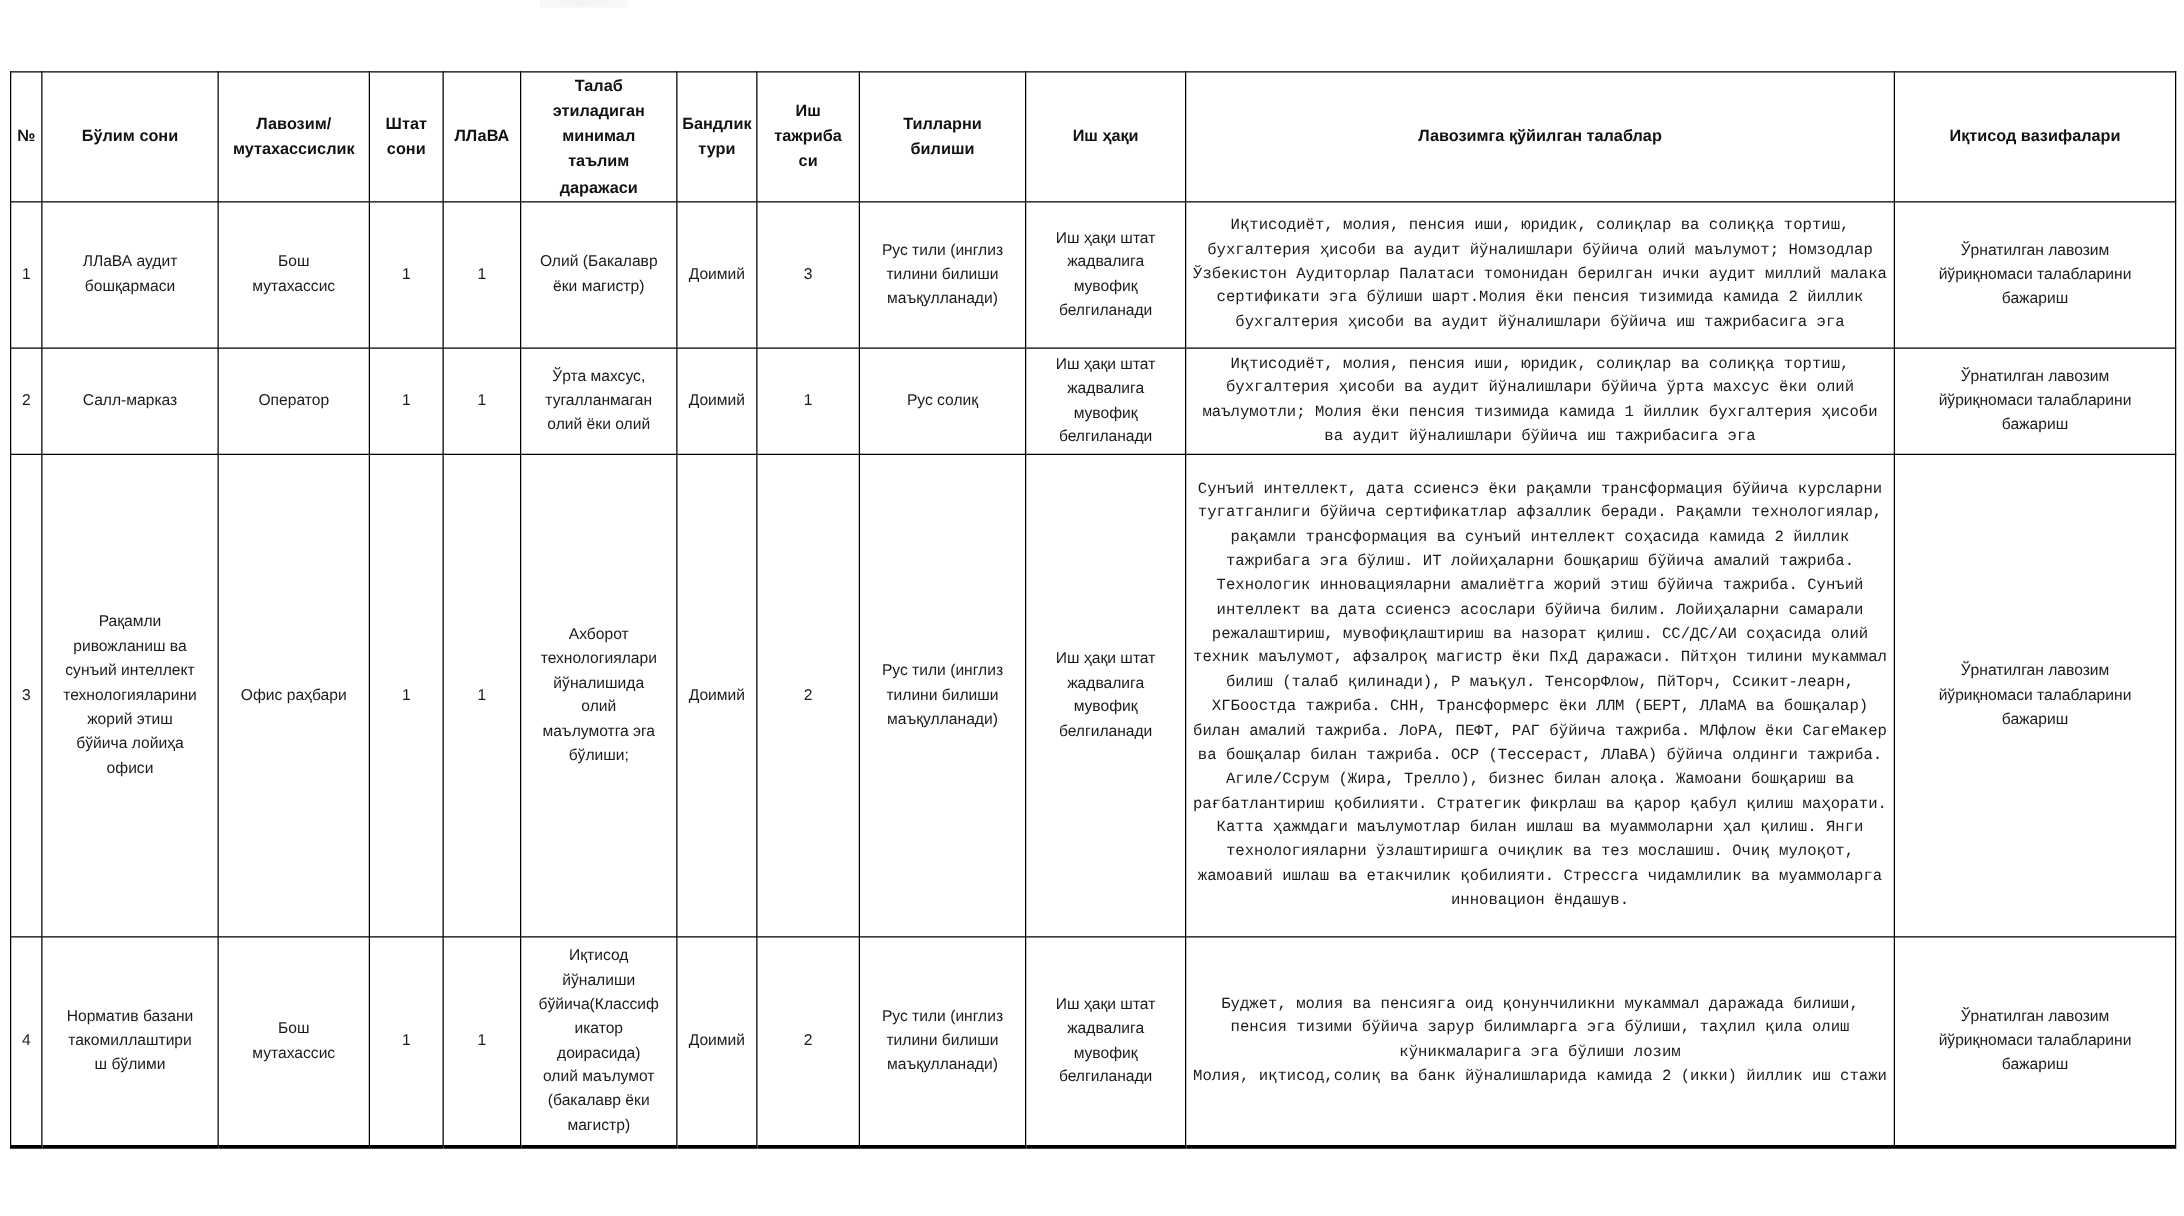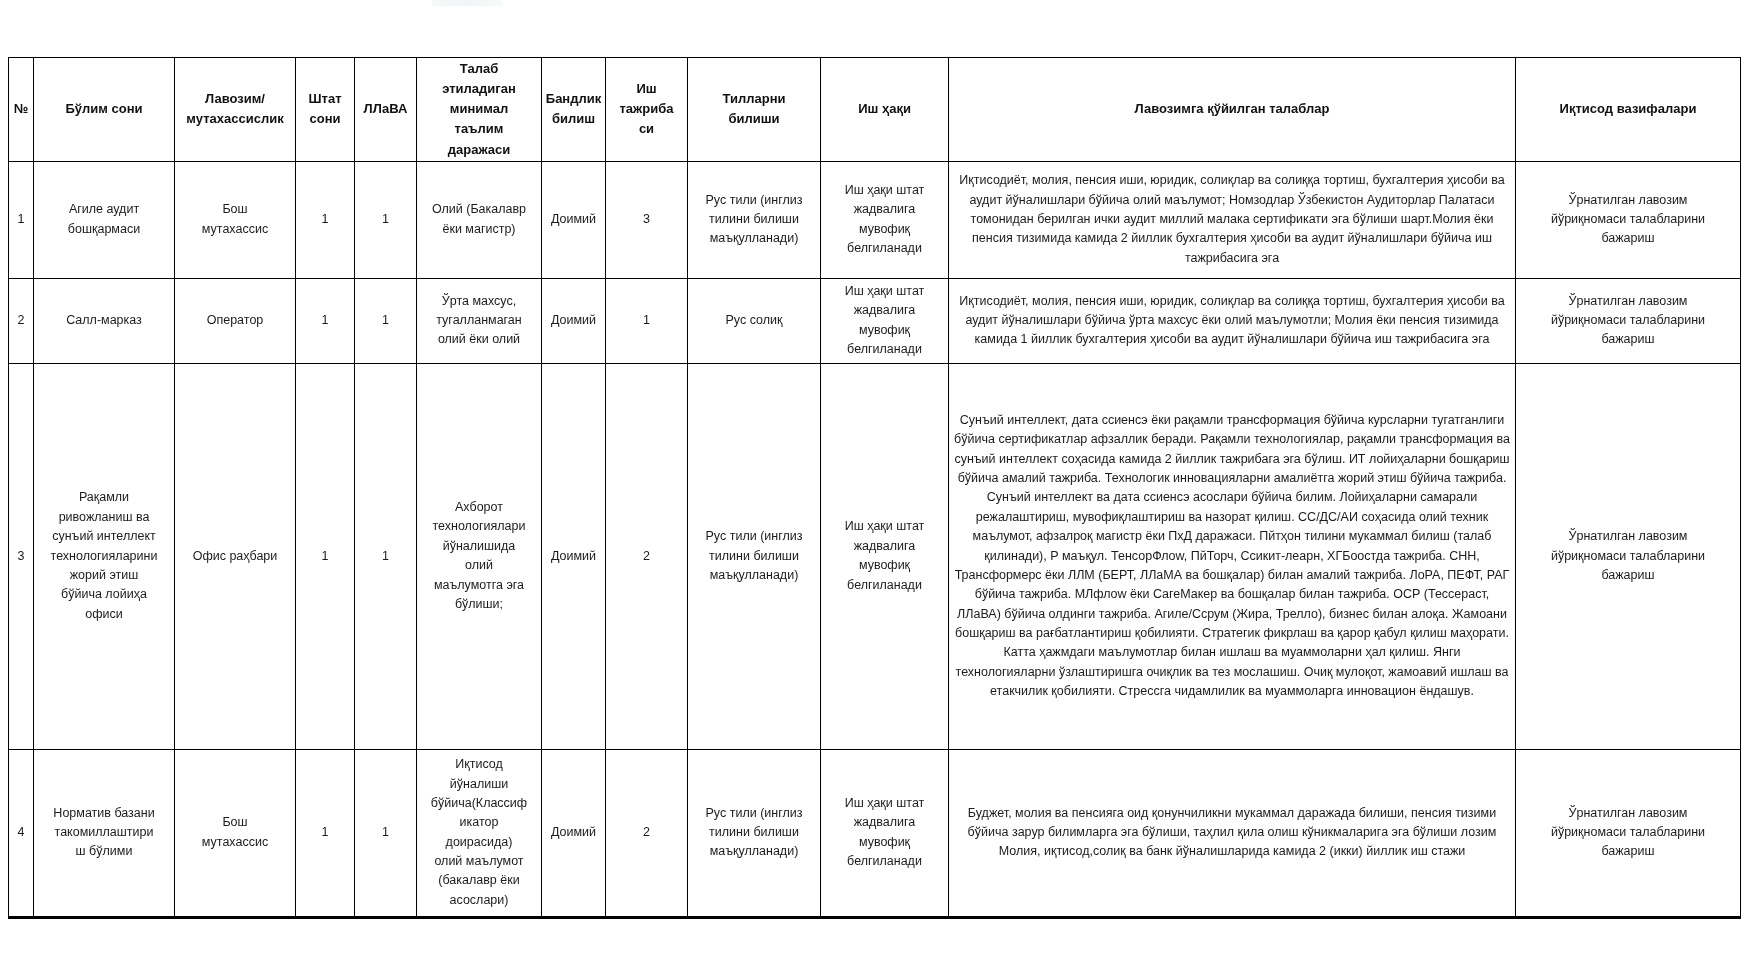--- a/index.html
+++ b/index.html
@@ -45,21 +45,21 @@
     overflow: hidden;
   }
   #staff-table th {
     font-weight: bold;
     font-size: 13px;
     color: #111111;
   }
   #staff-table tr:last-child td {
     border-bottom: 3px solid #000000;
   }
-  td.c-requirements { padding: 1px 2px; }
+  td.c-requirements { padding: 1px 2px; font-family: Liberation Mono, monospace; }
 </style>
 </head>
 <body>
 
 <div id="page">
   <div id="top-artifact"></div>
 
   <table id="staff-table">
     <colgroup>
       <col style="width:25px">
@@ -84,34 +84,34 @@
 мутахассислик</th>
       <th>Штат
 сони</th>
       <th>ЛЛаВА</th>
       <th>Талаб
 этиладиган
 минимал
 таълим
 даражаси</th>
       <th>Бандлик
-билиш</th>
+тури</th>
       <th>Иш
 тажриба
 си</th>
       <th>Тилларни
 билиши</th>
       <th>Иш ҳақи</th>
       <th>Лавозимга қўйилган талаблар</th>
       <th>Иқтисод вазифалари</th>
     </tr>
 
     <tr style="height:117px">
       <td>1</td>
-      <td>Агиле аудит
+      <td>ЛЛаВА аудит
 бошқармаси</td>
       <td>Бош
 мутахассис</td>
       <td>1</td>
       <td>1</td>
       <td>Олий (Бакалавр
 ёки магистр)</td>
       <td>Доимий</td>
       <td>3</td>
       <td>Рус тили (инглиз
@@ -191,21 +191,21 @@
 мутахассис</td>
       <td>1</td>
       <td>1</td>
       <td>Иқтисод
 йўналиши
 бўйича(Классиф
 икатор
 доирасида)
 олий маълумот
 (бакалавр ёки
-асослари)</td>
+магистр)</td>
       <td>Доимий</td>
       <td>2</td>
       <td>Рус тили (инглиз
 тилини билиши
 маъқулланади)</td>
       <td>Иш ҳақи штат
 жадвалига
 мувофиқ
 белгиланади</td>
       <td class="c-requirements">Буджет, молия ва пенсияга оид қонунчиликни мукаммал даражада билиши, пенсия тизими бўйича зарур билимларга эга бўлиши, таҳлил қила олиш кўникмаларига эга бўлиши лозим

